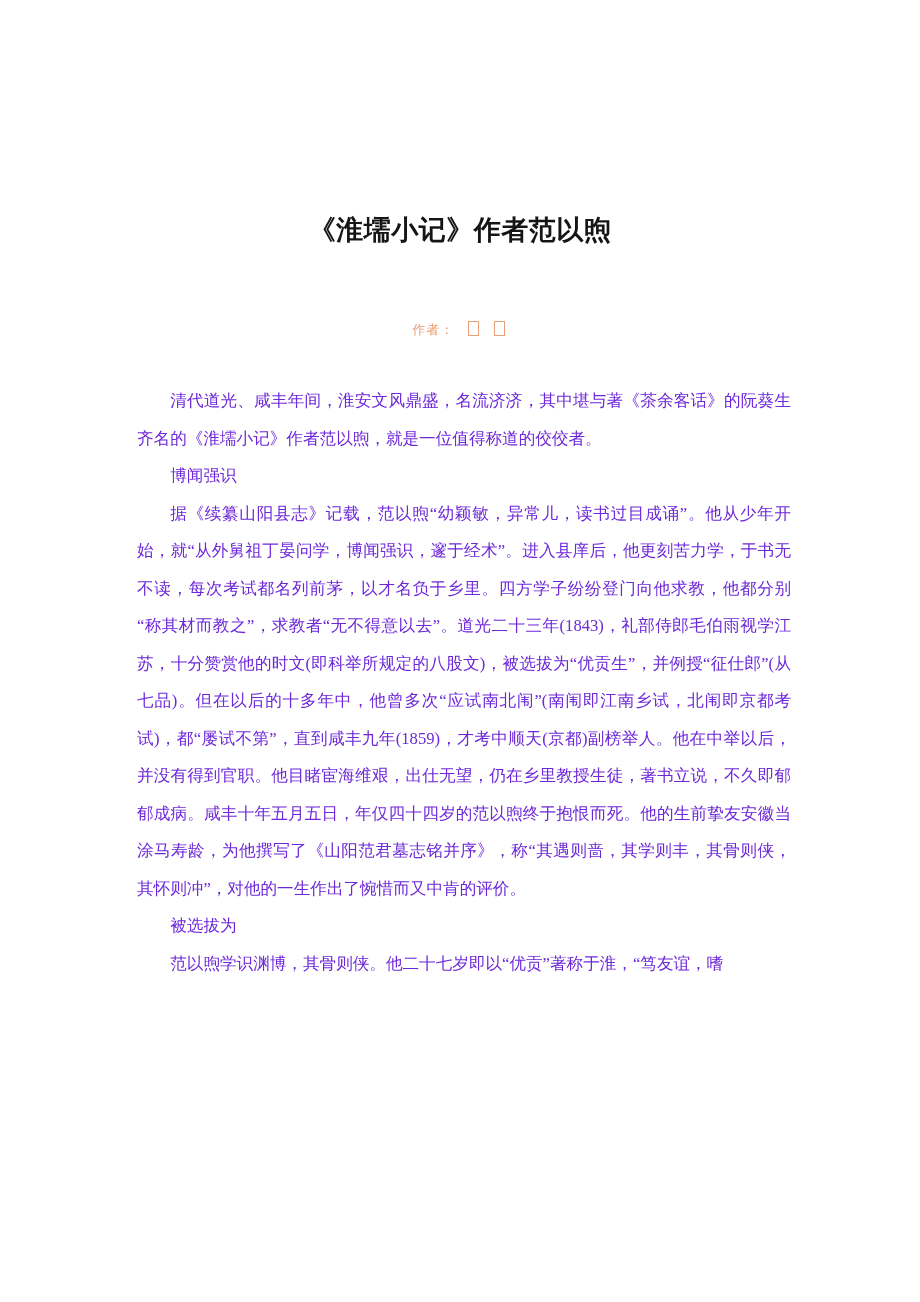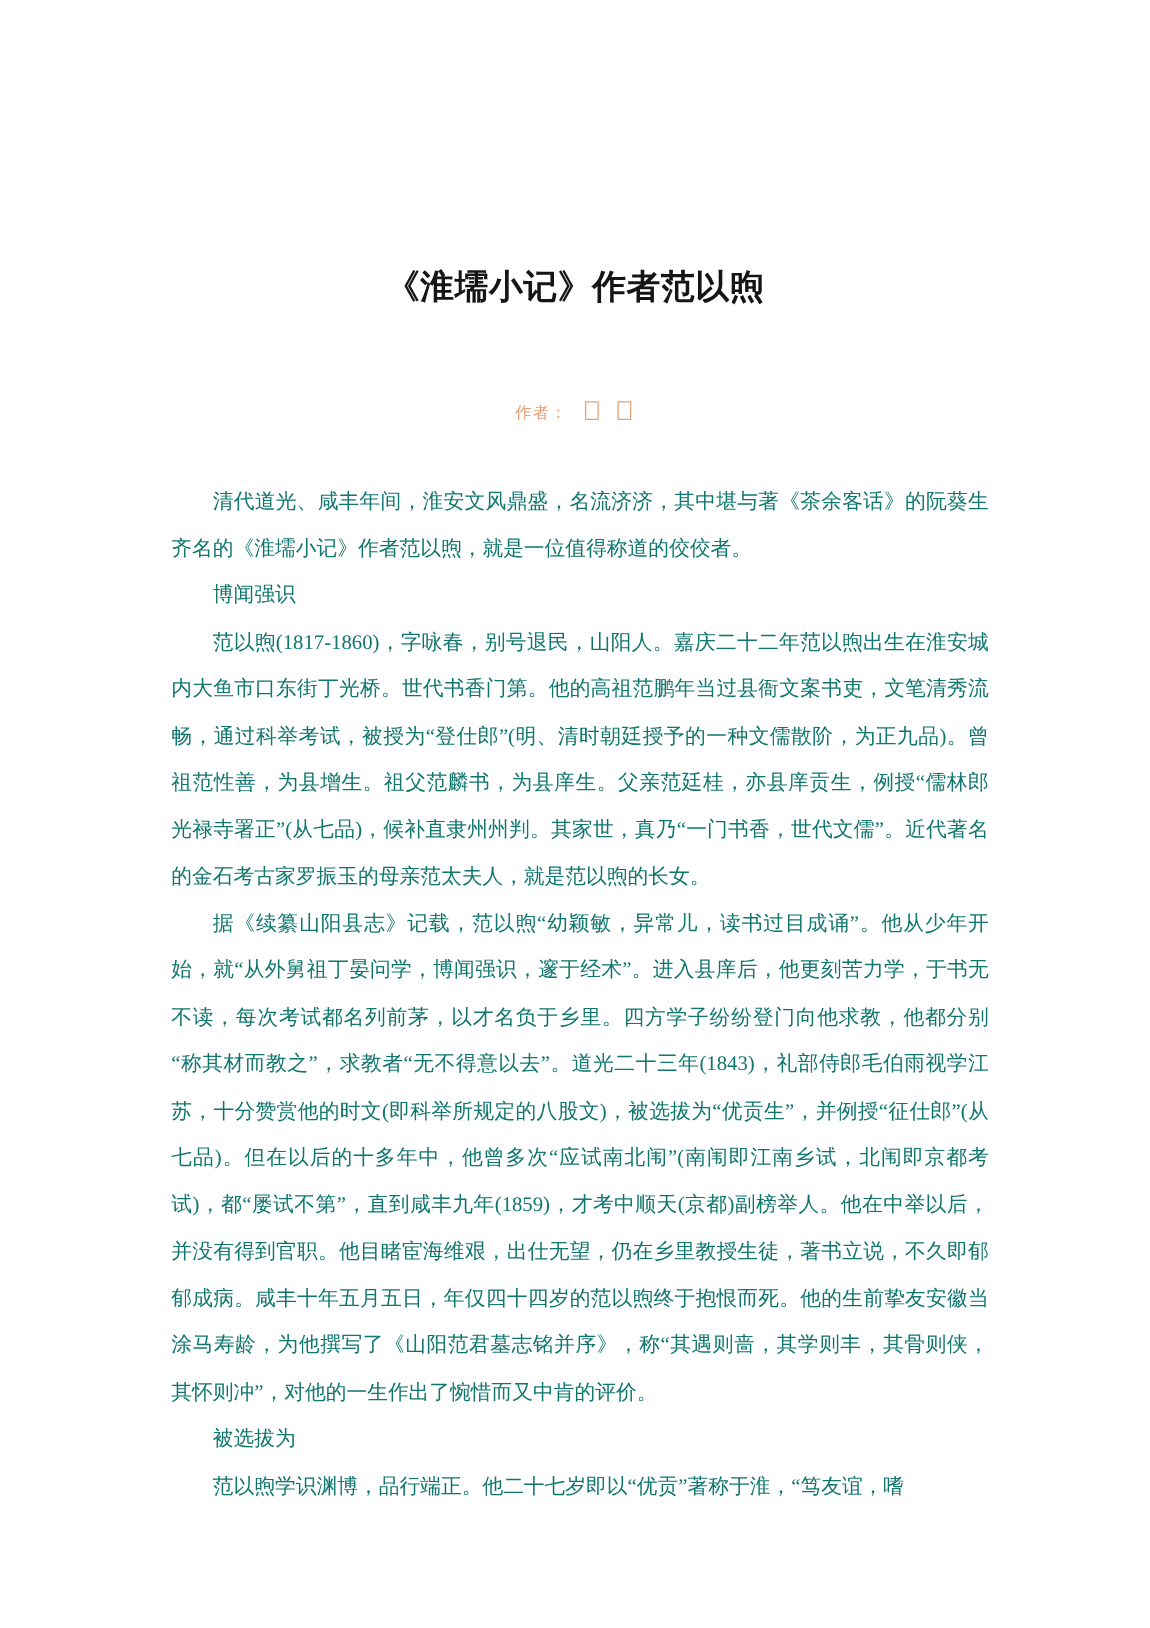--- a/index.html
+++ b/index.html
@@ -63,21 +63,21 @@
     vertical-align: -2px;
     margin: 0 3px;
   }
   .body-text {
     position: absolute;
     top: 382px;
     left: 137px;
     width: 654px;
     font-size: 16.6px;
     line-height: 37.5px;
-    color: #0f766e;
+    color: #6d28d9;
     text-align: justify;
     text-justify: inter-ideograph;
   }
   .body-text p {
     margin: 0;
     text-indent: 2em;
     text-align: justify;
     text-justify: inter-ideograph;
   }
   .body-text p.heading-line {
@@ -95,19 +95,18 @@
     <span class="author-label">作者：</span>
     <span class="author-names">
       <span class="tofu"></span>
       <span class="tofu"></span>
     </span>
   </div>
 
   <div class="body-text">
     <p>清代道光、咸丰年间，淮安文风鼎盛，名流济济，其中堪与著《茶余客话》的阮葵生齐名的《淮壖小记》作者范以煦，就是一位值得称道的佼佼者。</p>
     <p class="heading-line">博闻强识</p>
-    <p>范以煦(1817-1860)，字咏春，别号退民，山阳人。嘉庆二十二年范以煦出生在淮安城内大鱼市口东街丁光桥。世代书香门第。他的高祖范鹏年当过县衙文案书吏，文笔清秀流畅，通过科举考试，被授为“登仕郎”(明、清时朝廷授予的一种文儒散阶，为正九品)。曾祖范性善，为县增生。祖父范麟书，为县庠生。父亲范廷桂，亦县庠贡生，例授“儒林郎光禄寺署正”(从七品)，候补直隶州州判。其家世，真乃“一门书香，世代文儒”。近代著名的金石考古家罗振玉的母亲范太夫人，就是范以煦的长女。</p>
     <p>据《续纂山阳县志》记载，范以煦“幼颖敏，异常儿，读书过目成诵”。他从少年开始，就“从外舅祖丁晏问学，博闻强识，邃于经术”。进入县庠后，他更刻苦力学，于书无不读，每次考试都名列前茅，以才名负于乡里。四方学子纷纷登门向他求教，他都分别“称其材而教之”，求教者“无不得意以去”。道光二十三年(1843)，礼部侍郎毛伯雨视学江苏，十分赞赏他的时文(即科举所规定的八股文)，被选拔为“优贡生”，并例授“征仕郎”(从七品)。但在以后的十多年中，他曾多次“应试南北闱”(南闱即江南乡试，北闱即京都考试)，都“屡试不第”，直到咸丰九年(1859)，才考中顺天(京都)副榜举人。他在中举以后，并没有得到官职。他目睹宦海维艰，出仕无望，仍在乡里教授生徒，著书立说，不久即郁郁成病。咸丰十年五月五日，年仅四十四岁的范以煦终于抱恨而死。他的生前挚友安徽当涂马寿龄，为他撰写了《山阳范君墓志铭并序》，称“其遇则啬，其学则丰，其骨则侠，其怀则冲”，对他的一生作出了惋惜而又中肯的评价。</p>
     <p class="heading-line">被选拔为</p>
-    <p>范以煦学识渊博，品行端正。他二十七岁即以“优贡”著称于淮，“笃友谊，嗜</p>
+    <p>范以煦学识渊博，其骨则侠。他二十七岁即以“优贡”著称于淮，“笃友谊，嗜</p>
   </div>
 
 </div>
 
 </body></html>

